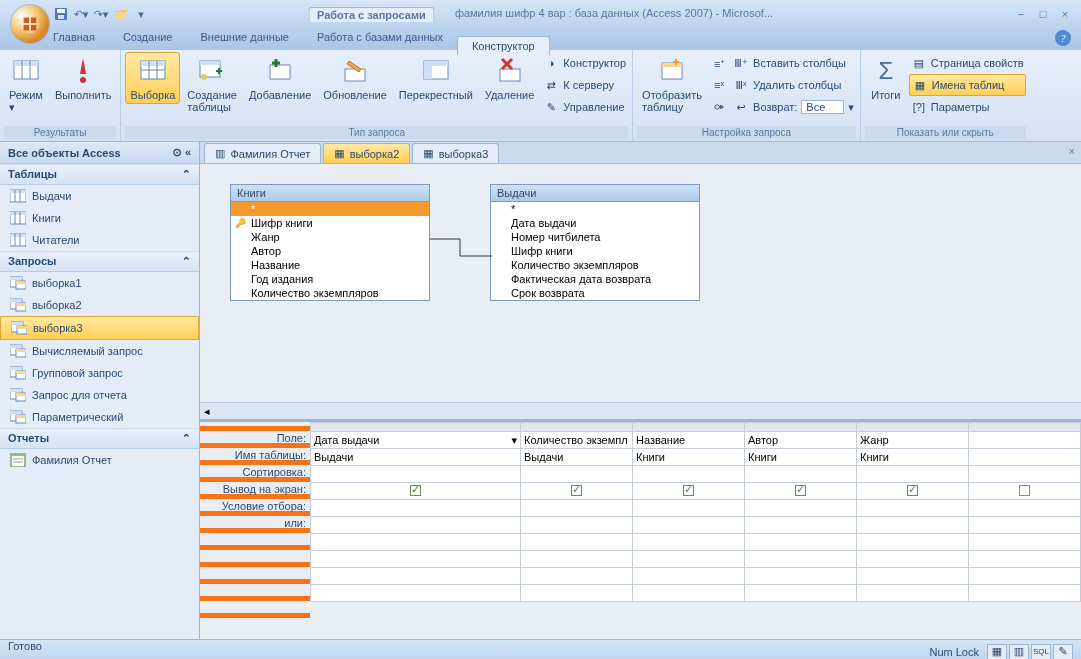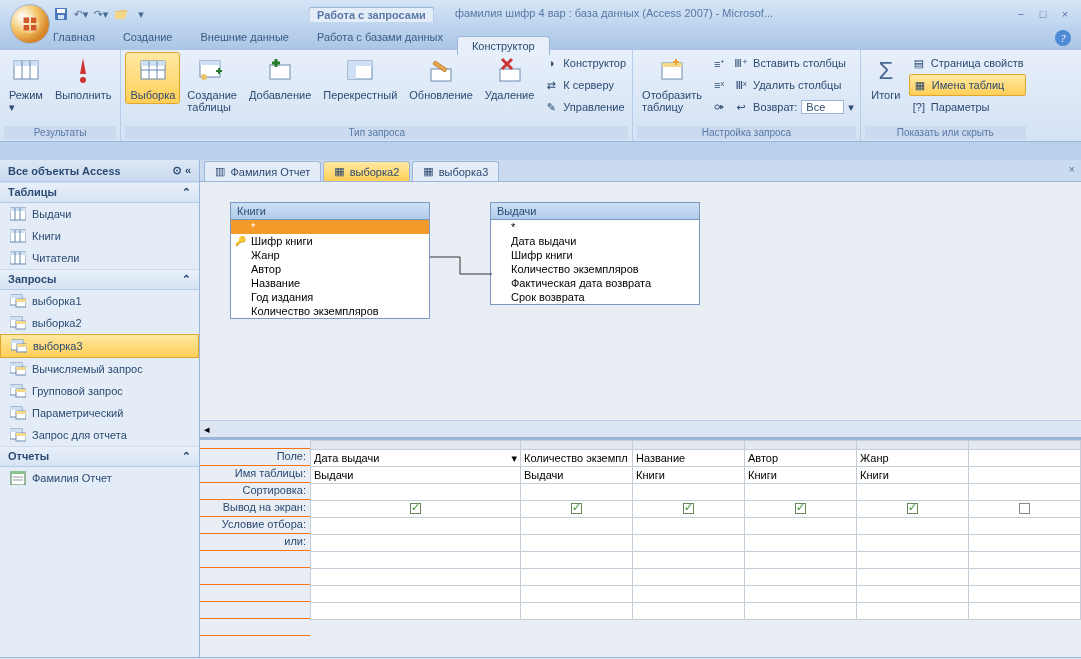--- a/index.html
+++ b/index.html
@@ -31,21 +31,21 @@
 .big-btn { display:flex; flex-direction:column; align-items:center; justify-content:center; padding:2px 4px; min-width:42px; border:1px solid transparent; border-radius:3px; }
 .big-btn.active { background: linear-gradient(#ffe9a3,#ffcf56); border:1px solid #e0a632; }
 .big-btn .ico { width:32px; height:32px; display:flex; align-items:center; justify-content:center; margin-bottom:2px; }
 .big-btn .lbl { text-align:left; line-height:1.1; font-size:11px; color:#2b4a72; }
 .small-row { display:flex; align-items:center; gap:4px; padding:1px 2px; color:#2b4a72; height:22px; }
 .small-row.hl { background: linear-gradient(#ffe9a3,#ffcf56); border:1px solid #e0a632; border-radius:2px; }
 .small-row .si { width:16px; height:16px; display:flex; align-items:center; justify-content:center; }
 .vcol { display:flex; flex-direction:column; }
 
 
-.main { display:flex; height: calc(100% - 28px - 22px - 92px - 20px); margin-top: 18px; }
+.main { display:flex; height: calc(100% - 28px - 22px - 92px - 20px); }
 .navpane { width: 210px; background:#e3ecf7; border-right:1px solid #9bb6d8; display:flex; flex-direction:column; }
 .nav-header { background: linear-gradient(#dde8f6,#c8d9ef); padding:4px 8px; border-bottom:1px solid #b6cdea; display:flex; justify-content:space-between; align-items:center; color:#2b4a72; font-weight:bold; }
 .nav-section { background: linear-gradient(#e8f0fa,#d6e3f4); padding:3px 8px; border-top:1px solid #cedbec; border-bottom:1px solid #b6cdea; color:#2b4a72; font-weight:bold; display:flex; justify-content:space-between; }
 .nav-item { padding:4px 6px 4px 10px; display:flex; align-items:center; gap:6px; color:#2b4a72; }
 .nav-item.sel { background: linear-gradient(#ffe9a3,#ffcf56); border:1px solid #e0a632; }
 .nav-item .ni { width:16px; height:14px; }
 
 
 .docarea { flex:1; display:flex; flex-direction:column; background:#b9cee8; }
 .doctabs { height:22px; background:#cadbf0; display:flex; align-items:flex-end; padding-left:4px; position:relative; border-bottom:1px solid #9bb6d8; }
@@ -59,21 +59,21 @@
 .tablebox .tb-title { background: linear-gradient(#cfe0f5,#aecbe9); padding:2px 6px; border-bottom:1px solid #7a9ac2; color:#2b4a72; }
 .tablebox .tb-row { padding:1px 6px 1px 20px; position:relative; }
 .tablebox .tb-row.sel { background:#f39a2a; color:#fff; }
 .tablebox .tb-row .key { position:absolute; left:4px; top:2px; color:#c8a030; font-size:9px; }
 
 .hscroll { height:17px; background:#dce6f3; border-top:1px solid #b6cdea; display:flex; align-items:center; padding:0 4px; gap:2px; }
 
 
 .design-lower { height:220px; background:#e9eef5; border-top:3px solid #9bb6d8; display:flex; }
 .grid-labels { width:110px; }
-.grid-labels .gl { height:17px; text-align:right; padding:1px 4px; color:#2b4a72; border-bottom:1px solid #f97316; }
+.grid-labels .gl { height:17px; text-align:right; padding:1px 4px; color:#2b4a72; border-bottom:5px solid #f97316; }
 .grid { flex:1; overflow:auto; position:relative; }
 .grid table { border-collapse:collapse; width:100%; }
 .grid td { border:1px solid #c5cdd9; height:17px; padding:0 3px; background:#fff; min-width:112px; vertical-align:middle; font-size:11px; }
 .grid td.hdr { background:#e3e8f0; }
 .grid .chk { width:11px; height:11px; border:1px solid #6a8a5a; display:inline-block; position:relative; }
 .grid .chk::after { content:"✓"; color:#3a8a2a; position:absolute; top:-3px; left:0; font-size:11px; }
 
 
 .statusbar { height:24px; background: linear-gradient(#d6e5f6,#bcd3ee); display:flex; justify-content:space-between; padding:0 8px; color:#2b4a72; border-top:1px solid #9bb6d8; }
 .statusbar .views { display:flex; gap:2px; }
@@ -188,35 +188,35 @@
             <svg width="28" height="28" viewBox="0 0 28 28">
               <rect x="4" y="8" width="20" height="14" fill="#fff" stroke="#6a8ab2"></rect>
               <path d="M10 2l0 8 M6 6l8 0" stroke="#2a7a2a" stroke-width="3"></path>
             </svg>
           </div>
         <div class="lbl">Добавление</div>
       </div>
       <div class="big-btn">
         <div class="ico">
             <svg width="28" height="28" viewBox="0 0 28 28">
+              <rect x="4" y="12" width="20" height="12" fill="#fff" stroke="#6a8ab2"></rect>
+              <path d="M8 4l12 8-2 3L6 7z" fill="#e8a84a" stroke="#b87a2a"></path>
+            </svg>
+          </div>
+        <div class="lbl">Обновление</div>
+      </div>
+      <div class="big-btn">
+        <div class="ico">
+            <svg width="28" height="28" viewBox="0 0 28 28">
               <rect x="2" y="4" width="24" height="18" fill="#fff" stroke="#6a8ab2"></rect>
               <rect x="2" y="4" width="8" height="18" fill="#cfe0f5"></rect>
               <rect x="2" y="4" width="24" height="5" fill="#cfe0f5"></rect>
             </svg>
           </div>
         <div class="lbl">Перекрестный</div>
-      </div>
-      <div class="big-btn">
-        <div class="ico">
-            <svg width="28" height="28" viewBox="0 0 28 28">
-              <rect x="4" y="12" width="20" height="12" fill="#fff" stroke="#6a8ab2"></rect>
-              <path d="M8 4l12 8-2 3L6 7z" fill="#e8a84a" stroke="#b87a2a"></path>
-            </svg>
-          </div>
-        <div class="lbl">Обновление</div>
       </div>
       <div class="big-btn">
         <div class="ico">
             <svg width="28" height="28" viewBox="0 0 28 28">
               <rect x="4" y="12" width="20" height="12" fill="#fff" stroke="#6a8ab2"></rect>
               <path d="M6 2l10 10M16 2L6 12" stroke="#c33" stroke-width="3"></path>
             </svg>
           </div>
         <div class="lbl">Удаление</div>
       </div>
@@ -394,30 +394,30 @@
           </svg>
           <span>Групповой запрос</span>
         </div>
         <div class="nav-item">
           <svg class="ni" viewBox="0 0 16 14">
             <rect x="0" y="1" width="12" height="10" fill="#fff" stroke="#6a8ab2"></rect>
             <rect x="0" y="1" width="12" height="3" fill="#cfe0f5"></rect>
             <rect x="6" y="5" width="10" height="8" fill="#fff" stroke="#6a8ab2"></rect>
             <rect x="6" y="5" width="10" height="3" fill="#f3d88a"></rect>
           </svg>
-          <span>Параметрический</span>
+          <span>Запрос для отчета</span>
         </div>
         <div class="nav-item">
           <svg class="ni" viewBox="0 0 16 14">
             <rect x="0" y="1" width="12" height="10" fill="#fff" stroke="#6a8ab2"></rect>
             <rect x="0" y="1" width="12" height="3" fill="#cfe0f5"></rect>
             <rect x="6" y="5" width="10" height="8" fill="#fff" stroke="#6a8ab2"></rect>
             <rect x="6" y="5" width="10" height="3" fill="#f3d88a"></rect>
           </svg>
-          <span>Запрос для отчета</span>
+          <span>Параметрический</span>
         </div>
       </div>
     <div class="nav-section">
         <span>Отчеты</span>
         <span>⌃</span>
       </div>
     <div id="nav-reports">
         <div class="nav-item">
           <svg class="ni" viewBox="0 0 16 14">
             <rect x="1" y="0" width="14" height="14" fill="#fff" stroke="#3a7a3a"></rect>
@@ -458,20 +458,21 @@
             <div class="tb-row">Название</div>
             <div class="tb-row">Год издания</div>
             <div class="tb-row">Количество экземпляров</div>
           </div>
       </div>
       <div class="tablebox" style="left:290px; top:20px; width:210px;">
         <div class="tb-title">Выдачи</div>
         <div id="box2-rows">
             <div class="tb-row">*</div>
             <div class="tb-row">Дата выдачи</div>
+            <div class="tb-row">Номер читбилета</div>
             <div class="tb-row">Шифр книги</div>
             <div class="tb-row">Количество экземпляров</div>
             <div class="tb-row">Фактическая дата возврата</div>
             <div class="tb-row">Срок возврата</div>
           </div>
       </div>
       <svg style="position:absolute; left:230px; top:70px;" width="62" height="30">
           <path d="M0 5 L30 5 L30 22 L62 22" stroke="#333" fill="none"></path>
         </svg>
     </div>

